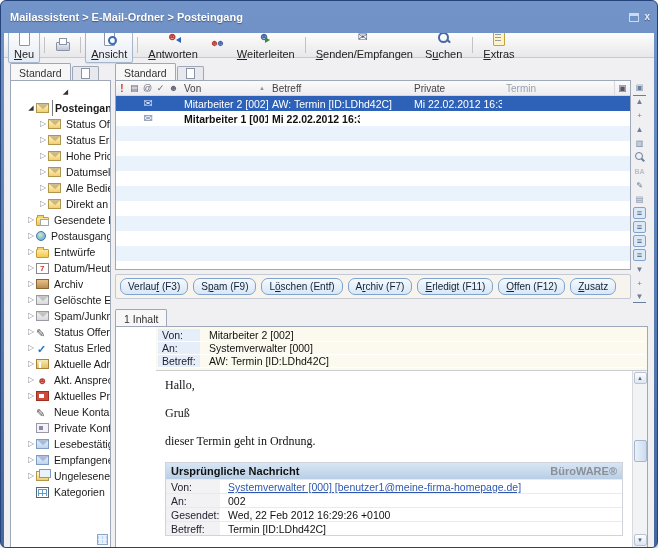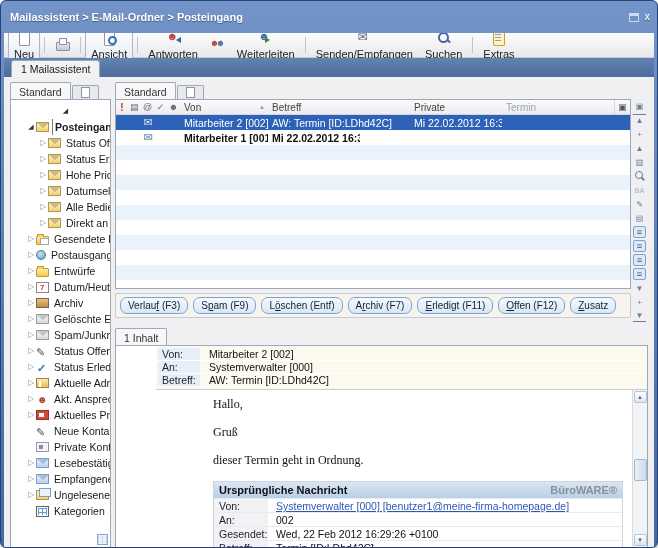--- a/index.html
+++ b/index.html
@@ -140,21 +140,21 @@
   .abtn{border:1px solid #7FA3CF;background:linear-gradient(#F4F9FE,#D9E7F6);border-radius:7px;padding:2px 7px;font-size:10px;color:#123;white-space:nowrap;}
   .abtn u{text-decoration:underline;}
   
   .inhalt-tabrow{margin-top:5px;}
   .inhalt-panel{flex:1;border:1px solid #9FA8B8;background:#fff;display:flex;flex-direction:column;min-height:0;padding-left:40px;}
   .msg-headers{flex:none;background:#FCFAEE;border-bottom:1px solid #C9CDD6;padding:2px;}
   .mh-row{display:flex;height:13px;line-height:13px;font-size:10.5px;border-bottom:1px solid #fff;}
   .mh-label{width:42px;flex:none;background:#E6EFF9;padding-left:4px;color:#223;}
   .mh-value{padding-left:9px;}
   .msg-body-wrap{flex:1;display:flex;min-height:0;}
-  .msg-body{flex:1;padding:7px 9px;font-family:"Liberation Serif",serif;font-size:12px;overflow:hidden;min-width:0;margin-left:48px;}
+  .msg-body{flex:1;padding:7px 9px;font-family:"Liberation Serif",serif;font-size:12px;overflow:hidden;min-width:0;}
   .msg-body p{margin:0 0 13px;}
   .quote{margin-top:3px;border:1px solid #D0D4DA;font-family:"Liberation Sans",sans-serif;font-size:10.5px;}
   .qhead{display:flex;justify-content:space-between;align-items:center;background:linear-gradient(#D8E6F4,#B9CFE6);padding:2px 5px;font-weight:bold;font-size:11px;color:#111;}
   .qbrand{color:#8A8F98;}
   .qrow{display:flex;border-top:1px solid #E8EAEE;height:14px;line-height:14px;}
   .qlabel{width:54px;flex:none;background:#F2F2F4;padding-left:5px;color:#223;}
   .qvalue{padding-left:8px;white-space:nowrap;overflow:hidden;}
   .qvalue.link{color:#2E58B0;text-decoration:underline;}
   .vscroll{width:15px;flex:none;background:#F2F3F5;border-left:1px solid #D8DAE0;display:flex;flex-direction:column;align-items:center;padding:1px;}
   .varr{width:13px;height:12px;flex:none;border:1px solid #B9C3D2;background:linear-gradient(#FDFEFF,#DCE6F2);font-size:6px;display:flex;align-items:center;justify-content:center;color:#567;border-radius:2px;}
@@ -223,23 +223,20 @@
         </span>
 
         <span class="tsep"></span>
         <span class="tbtn">
           <span class="ic ic-extras"></span>
           <span><u>E</u>xtras</span>
         </span>
 
     </div>
 
-    <div class="tabband">
-      <div class="maintab">1 Mailassistent</div>
-    </div>
 
     <div class="content">
 
       <div class="sidebar">
         <div class="subtabs">
 
             <span class="subtab active">
               <span>Standard</span>
 
             </span>

